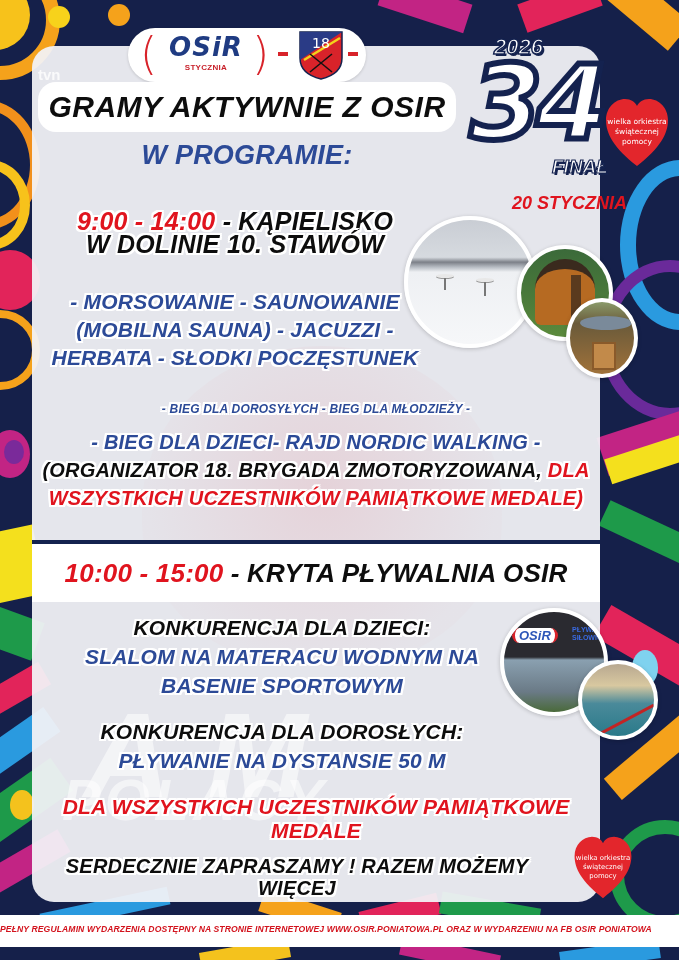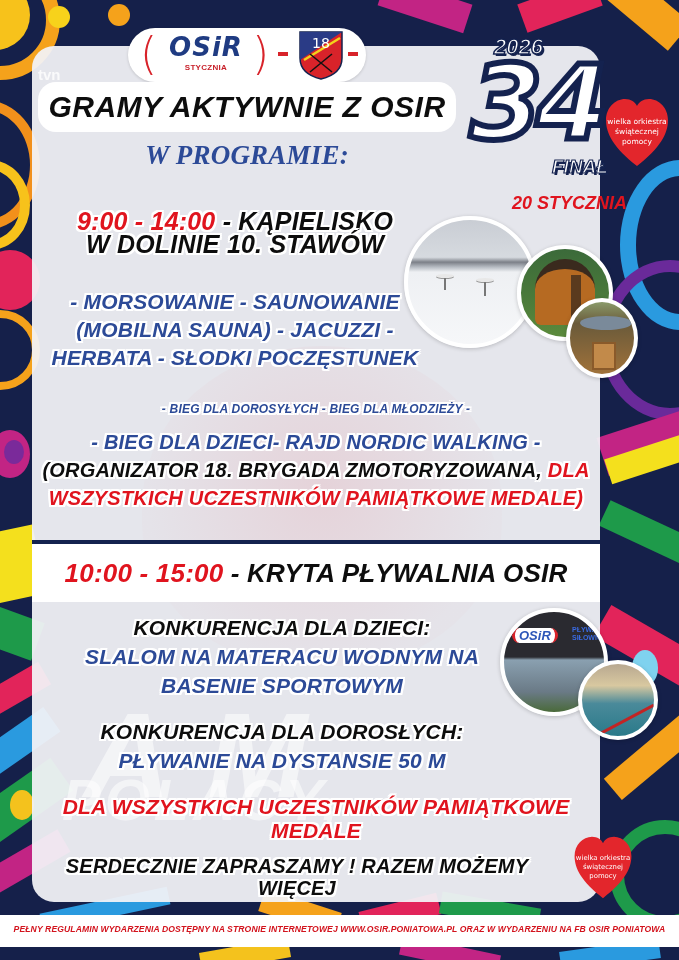--- a/index.html
+++ b/index.html
@@ -88,21 +88,21 @@
   }
 
   
   .heart { position: absolute; }
 
   
   .footer {
     position: absolute; left: 0; top: 915px; width: 679px; height: 32px; background: #fff;
   }
   .footer-text {
-    position: absolute; left: 0; top: 9px; width: 100%; text-align: center;
+    position: absolute; left: 0; top: 9px; width: 100%; text-align: left;
     font-size: 8.6px; font-weight: 700; font-style: italic; color: #d3131d; letter-spacing: 0.1px;
   }
   .tvn { position: absolute; left: 38px; top: 66px; font-size: 15px; color: rgba(255,255,255,0.8); font-weight: 700; }
 </style>
 </head>
 <body>
 
 <div class="bg">
 
   <div class="ring" style="left:-60px;top:-40px;width:120px;height:120px;border-width:14px;border-color:#f5a21b;"></div>
@@ -170,21 +170,21 @@
     <line x1="12" y1="24" x2="34" y2="42" stroke="#111" stroke-width="1.5"></line>
     <text x="23" y="18" text-anchor="middle" font-size="14" fill="#fff" font-family="DejaVu Sans, sans-serif">18</text>
   </svg>
   <div class="dash-red" style="left:220px;"></div>
 </div>
 
 <div class="title-band">
   <div class="t black" style="top:8px;font-size:30px;letter-spacing:0.5px;">GRAMY AKTYWNIE Z OSIR</div>
 </div>
 
-<div class="t blue" style="left:38px;width:418px;top:140px;font-size:27px;font-family:Liberation Serif, serif;">W PROGRAMIE:</div>
+<div class="t blue" style="left:38px;width:418px;top:140px;font-size:27px;">W PROGRAMIE:</div>
 
 <div class="badge34">
   <div style="position:absolute;left:32px;top:4px;font-size:22px;font-weight:900;font-style:italic;color:#fff;-webkit-text-stroke:1.5px #14224f;text-shadow:2px 2px 0 #14224f;">2026</div>
   <div style="position:absolute;left:8px;top:12px;font-size:104px;font-weight:900;font-style:italic;color:#fff;-webkit-text-stroke:6px #14224f;letter-spacing:-6px;font-family:'DejaVu Sans',sans-serif;">34</div>
   <div style="position:absolute;left:90px;top:126px;font-size:19px;font-weight:900;font-style:italic;color:#fff;-webkit-text-stroke:1.2px #14224f;text-shadow:2px 2px 0 #14224f;">FINAŁ</div>
   <div style="position:absolute;left:50px;top:163px;font-size:18px;font-weight:900;font-style:italic;color:#e0141e;">20 STYCZNIA</div>
 
   <svg class="heart" style="left:142px;top:66px;width:66px;height:72px;" viewBox="0 0 66 72">
     <path d="M33 70 C10 52 2 38 2 24 C2 12 11 3 21 3 C27 3 31 6 33 10 C35 6 39 3 45 3 C55 3 64 12 64 24 C64 38 56 52 33 70 Z" fill="#e3262c"></path>
     <text x="33" y="28" text-anchor="middle" font-size="7.5" fill="#fff" font-family="DejaVu Sans, sans-serif">wielka orkiestra</text>

